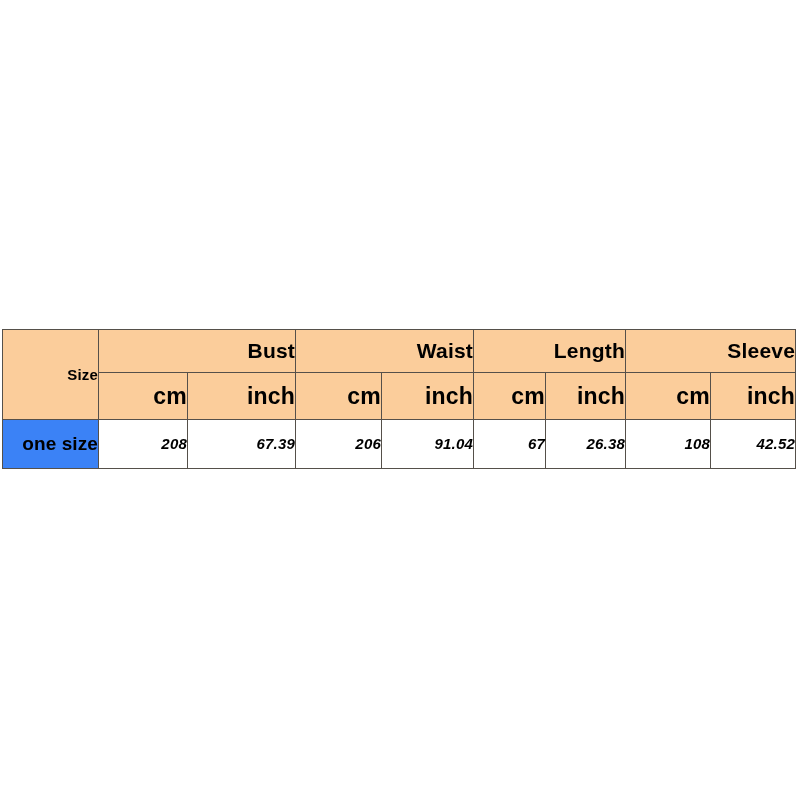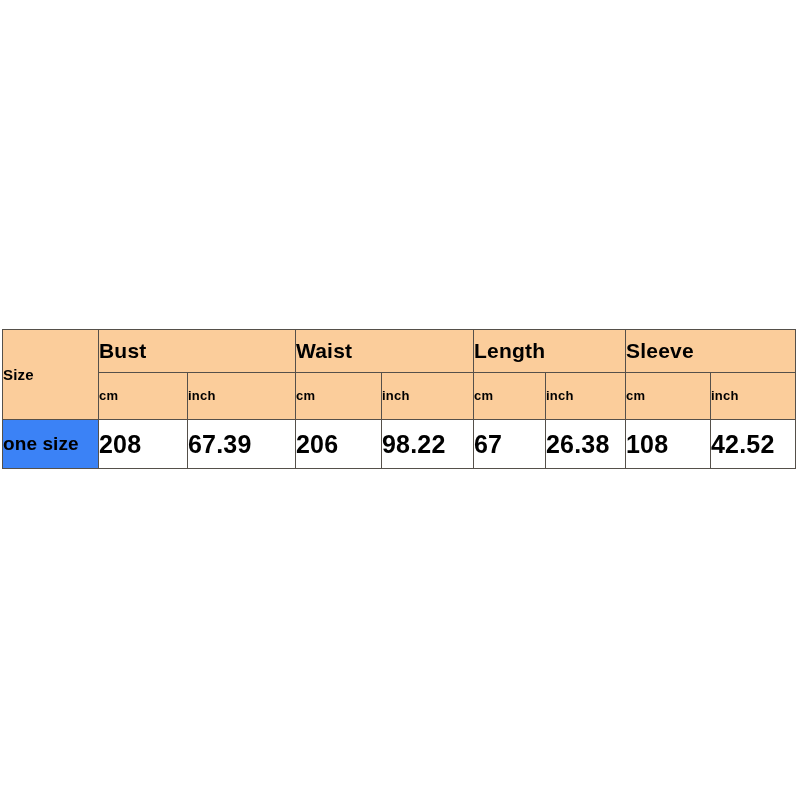--- a/index.html
+++ b/index.html
@@ -28,21 +28,21 @@
     left: 2px;
     top: 329px;
     width: 793px;
     border-collapse: collapse;
     table-layout: fixed;
     background: #ffffff;
   }
 
   #size-chart td {
     border: 1.5px solid #55504a;
-    text-align: left;
+    text-align: right;
     vertical-align: middle;
     color: #000000;
     font-weight: bold;
     font-family: "Liberation Sans", sans-serif;
     padding: 0;
     line-height: 1.05;
     white-space: nowrap;
   }
 
   
@@ -58,37 +58,38 @@
 
   
   .cell-group {
     font-size: 21px;
     height: 42px;
     letter-spacing: 0.2px;
   }
 
   
   .cell-unit {
-    font-size: 13px;
+    font-size: 23px;
     height: 46px;
     letter-spacing: 0.2px;
   }
 
   
   .cell-rowlabel {
     font-size: 19px;
     height: 48px;
     background: #3b82f6;
     letter-spacing: 0.1px;
   }
   .cell-value {
-    font-size: 25px;
+    font-size: 15px;
     height: 48px;
     background: #ffffff;
     letter-spacing: 0.2px;
+    font-style: italic;
   }
 </style>
 </head>
 <body>
 
 <div id="canvas">
 
   <table id="size-chart">
     <colgroup>
       <col style="width:96px">
@@ -120,21 +121,21 @@
         <td class="hdr cell-unit">inch</td>
         <td class="hdr cell-unit">cm</td>
         <td class="hdr cell-unit">inch</td>
       </tr>
 
       <tr>
         <td class="cell-rowlabel">one size</td>
         <td class="cell-value">208</td>
         <td class="cell-value">67.39</td>
         <td class="cell-value">206</td>
-        <td class="cell-value">98.22</td>
+        <td class="cell-value">91.04</td>
         <td class="cell-value">67</td>
         <td class="cell-value">26.38</td>
         <td class="cell-value">108</td>
         <td class="cell-value">42.52</td>
       </tr>
     </tbody>
   </table>
 
 </div>
 

